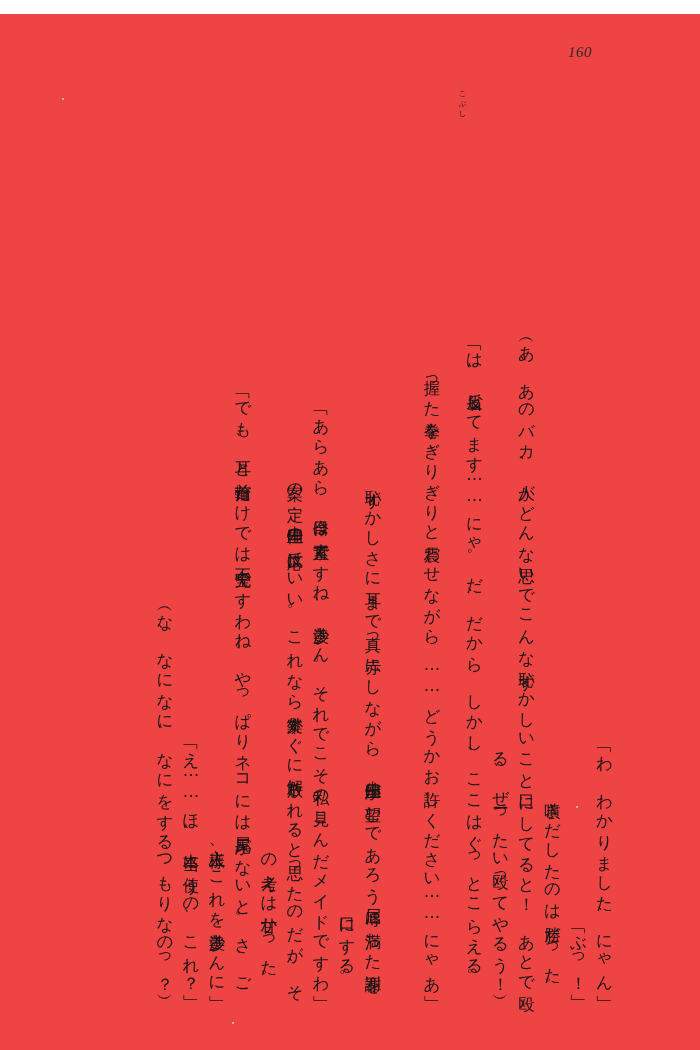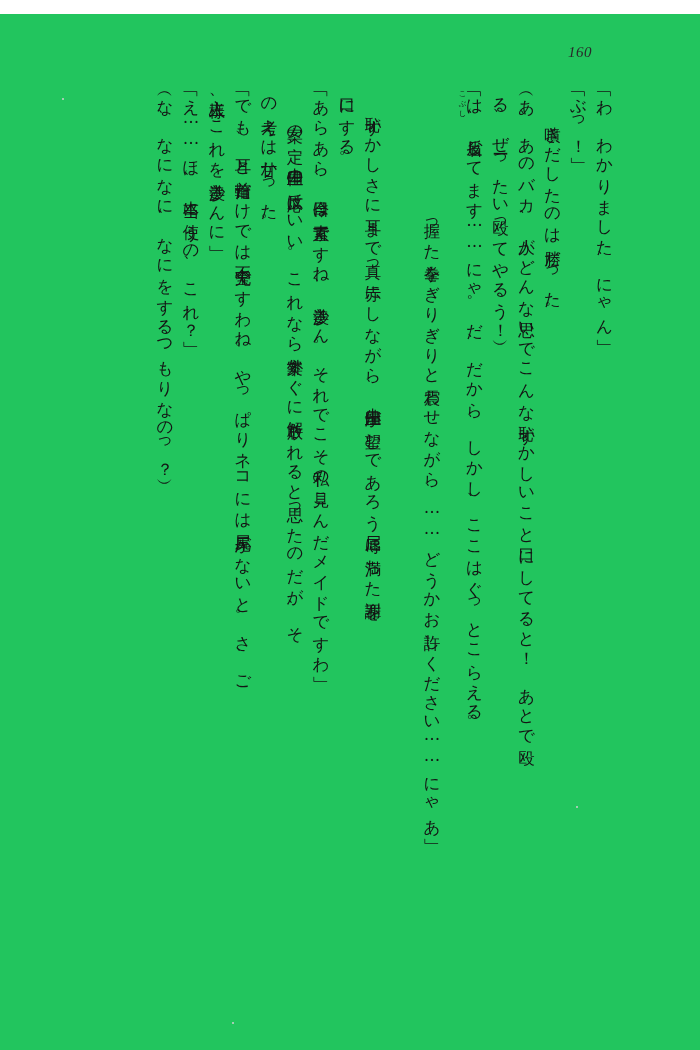--- a/index.html
+++ b/index.html
@@ -7,22 +7,23 @@
     padding: 0;
     background: #ffffff;
   }
   body {
     font-family: "Liberation Serif", serif;
   }
   .page {
     position: relative;
     width: 700px;
     height: 1050px;
-    background: #22c55e;
+    background: #ef4444;
     overflow: hidden;
+    text-align: right;
   }
   .page-number {
     position: absolute;
     top: 44px;
     right: 108px;
     font-family: "Liberation Serif", serif;
     font-style: italic;
     font-size: 15px;
     color: #2a2a2a;
     letter-spacing: 0.5px;

